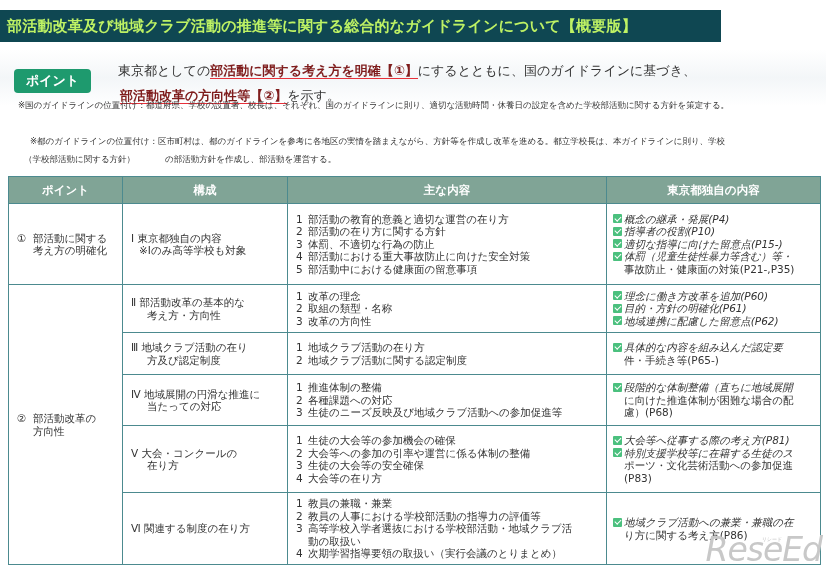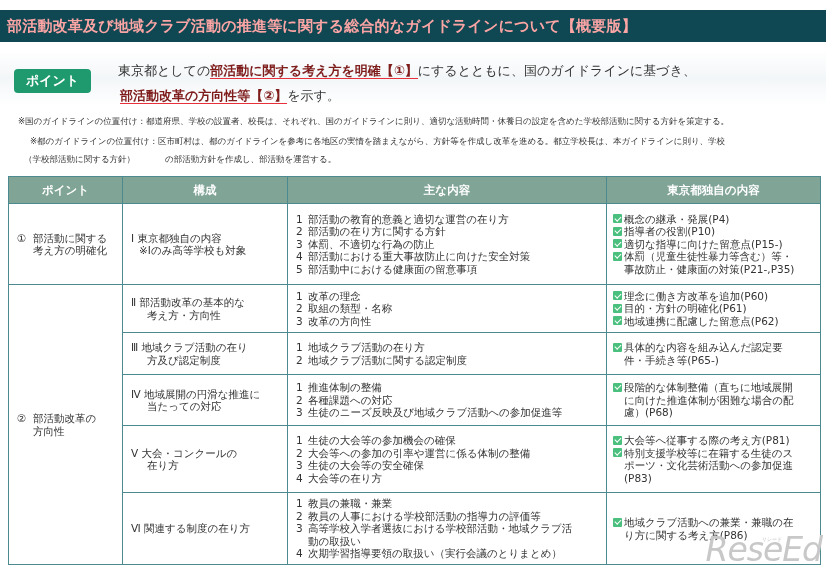--- a/index.html
+++ b/index.html
@@ -2,22 +2,22 @@
 <html><head>
 <meta charset="utf-8">
 <style>
   html, body { margin:0; padding:0; }
   body {
     width:826px; height:571px; overflow:hidden; background:#ffffff;
     font-family:"DejaVu Sans","Liberation Sans",sans-serif; color:#333;
     position:relative;
   }
   .title-bar {
-    position:absolute; left:0; top:10px; width:826px; height:32px;
-    background:#0f4752; color:#fca5a5; font-weight:bold; font-size:15px;
+    position:absolute; left:0; top:10px; width:721px; height:32px;
+    background:#0f4752; color:#bef264; font-weight:bold; font-size:15px;
     line-height:32px; padding-left:7px; box-sizing:border-box; letter-spacing:0.2px;
   }
   .point-box {
     position:absolute; left:0; top:50px; width:826px; height:56px;
     background:linear-gradient(to bottom, #ffffff 0%, #f3f6f8 50%, #ffffff 100%);
   }
   .point-pill {
     position:absolute; left:14px; top:69px; width:77px; height:24px;
     background:#1e9a6e; color:#fff; font-weight:bold; font-size:13px;
     border-radius:4px; text-align:center; line-height:24px;
@@ -52,21 +52,21 @@
   .cl .n { width:12px; flex:none; }
   .tk { display:flex; align-items:flex-start; }
   .chk {
     flex:none; width:9px; height:9px; background:#4bc07e; margin-top:1.5px; margin-right:2px;
     position:relative; border-radius:1px;
   }
   .chk::after {
     content:""; position:absolute; left:2.5px; top:0.5px; width:2.5px; height:5px;
     border:solid #fff; border-width:0 1.3px 1.3px 0; transform:rotate(45deg);
   }
-  .tk .tx { flex:1; }
+  .tk .tx { flex:1;font-style:italic; }
   .tk-cont { padding-left:11px; display:block; }
   .watermark {
     position:absolute; right:4px; bottom:2px; font-size:33px; font-weight:normal;
     color:#c8c8c8; font-style:italic; letter-spacing:-1px;
   }
   .watermark-sub {
     position:absolute; right:44px; bottom:29px; font-size:5px; color:#bbb;
   }
 </style>
 </head>
@@ -76,21 +76,21 @@
 
 <div class="point-box"></div>
 <div class="point-pill">ポイント</div>
 <div class="lead-line1">
   <span>東京都としての</span><span class="hl">部活動に関する考え方を明確【①】</span><span>にするとともに、国のガイドラインに基づき、</span>
 </div>
 <div class="lead-line2">
   <span class="hl">部活動改革の方向性等【②】</span><span>を示す。</span>
 </div>
 
-<div class="note" style="left:18px; top:116px;text-align:center;">
+<div class="note" style="left:18px; top:100px;text-align:center;">
   <span>※国のガイドラインの位置付け：</span><span>都道府県、学校の設置者、校長は、それぞれ、国のガイドラインに則り、適切な活動時間・休養日の設定を含めた学校部活動に関する方針を策定する。</span>
 </div>
 <div class="note" style="left:30px; top:136px;">
   <span>※都のガイドラインの位置付け：</span><span>区市町村は、都のガイドラインを参考に各地区の実情を踏まえながら、方針等を作成し改革を進める。都立学校長は、本ガイドラインに則り、学校</span>
 </div>
 <div class="note" style="left:24px; top:154px;">
   <span style="display:inline-block;width:141px;">（学校部活動に関する方針）</span><span>の部活動方針を作成し、部活動を運営する。</span>
 </div>
 
 <table class="main">

